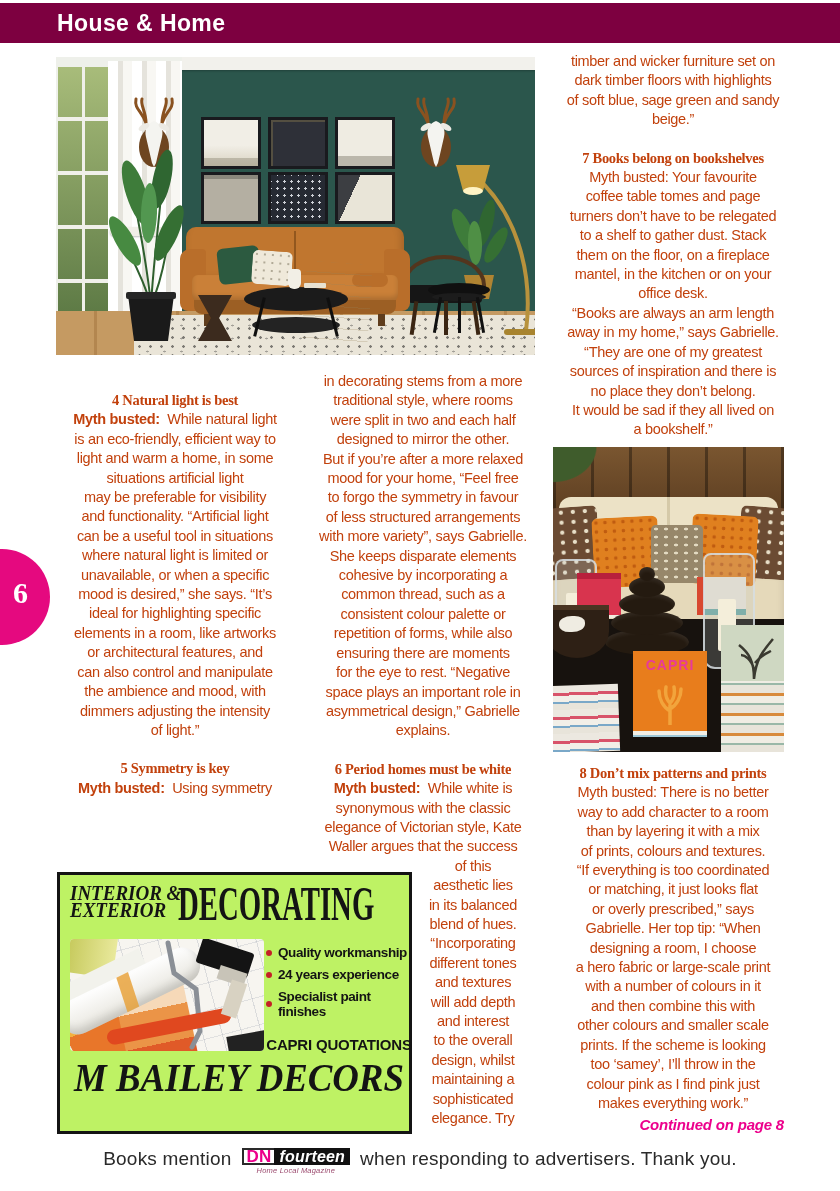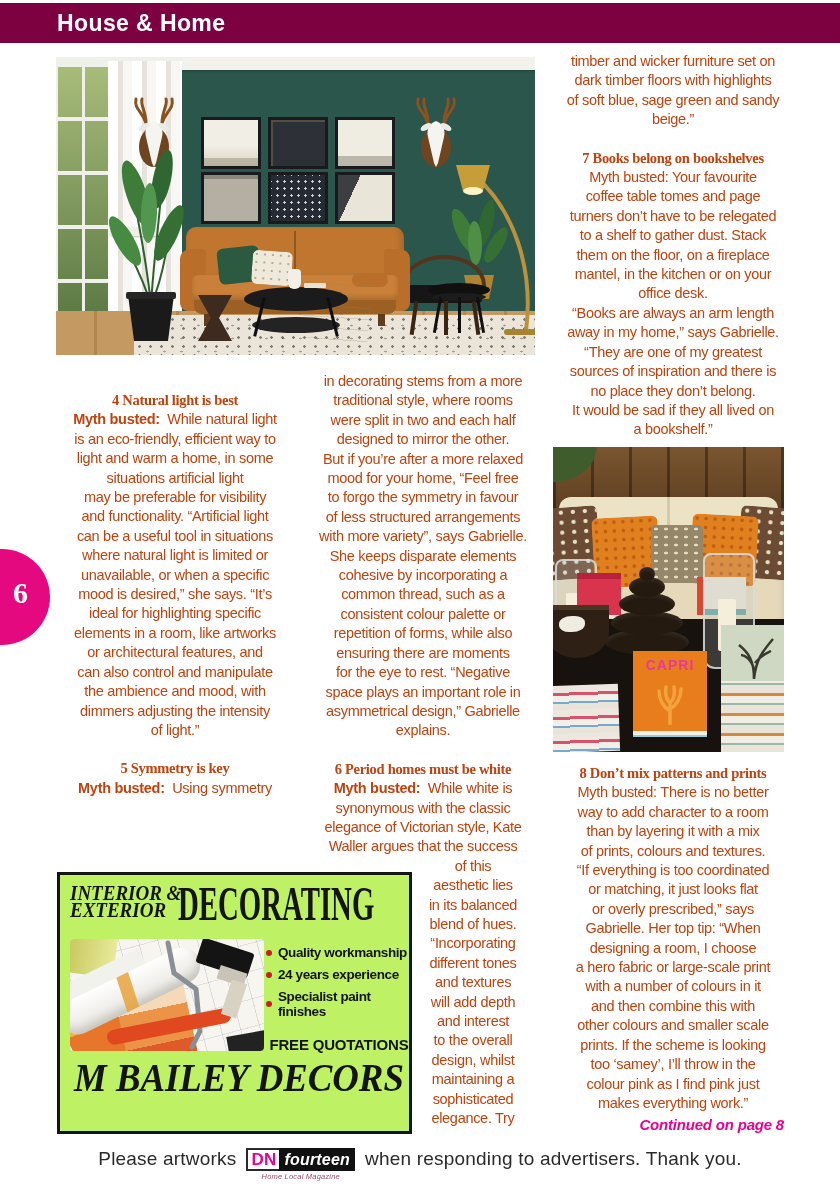--- a/index.html
+++ b/index.html
@@ -162,21 +162,21 @@
      font-style:italic;font-weight:bold;font-size:40px;color:#141414;transform:scaleX(.92);transform-origin:center top;white-space:nowrap;}
   .ad-phones{position:absolute;left:0;top:222px;width:100%;display:flex;justify-content:center;align-items:center;gap:8px;
      font-family:"Liberation Serif",serif;font-weight:bold;font-size:26px;letter-spacing:-.5px;color:#141414;}
   .phone-dot{width:8px;height:8px;border-radius:50%;background:#c42127;}
 
   
   .footer{position:absolute;left:0;top:1146px;width:100%;display:flex;justify-content:center;align-items:flex-start;gap:10px;
      font-size:19px;color:#2a2a2a;letter-spacing:.2px;}
   .footer-text{line-height:26px;}
   .logo-wrap{display:flex;flex-direction:column;align-items:center;margin-top:2px;}
-  .logo-box{display:flex;height:23px;}
+  .logo-box{display:flex;height:17px;}
   .logo-dn{background:#fff;border:2px solid #2a2a2a;border-right:none;color:#ec008c;font-weight:bold;font-size:17px;
      padding:0 3px;display:flex;align-items:center;}
   .logo-fourteen{background:#111;color:#fff;font-style:italic;font-weight:bold;font-size:16px;padding:0 5px;display:flex;align-items:center;}
   .logo-tag{font-size:7.5px;font-style:italic;color:#9b4a6e;margin-top:1px;}
 </style>
 </head>
 <body>
 
 <div class="page">
 
@@ -458,26 +458,26 @@
         </li>
         <li>
           <span class="dot"></span>
           <span>24 years experience</span>
         </li>
         <li>
           <span class="dot"></span>
           <span>Specialist paint finishes</span>
         </li>
       </ul>
-    <div class="ad-free">FREE QUOTATIONS</div>
+    <div class="ad-free">CAPRI QUOTATIONS</div>
     <div class="ad-company">M BAILEY DECORS</div>
   </div>
 
   <div class="footer">
-    <span class="footer-text">Please artworks</span>
+    <span class="footer-text">Books mention</span>
     <span class="logo-wrap">
       <span class="logo-box">
         <span class="logo-dn">DN</span>
         <span class="logo-fourteen">fourteen</span>
       </span>
       <span class="logo-tag">Home Local Magazine</span>
     </span>
     <span class="footer-text">when responding to advertisers. Thank you.</span>
   </div>
 

